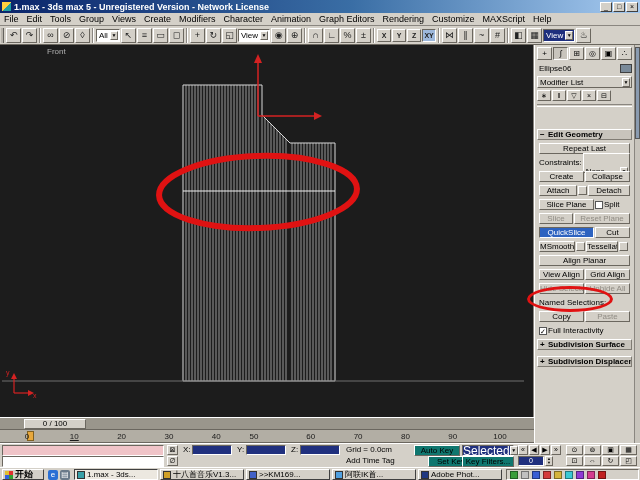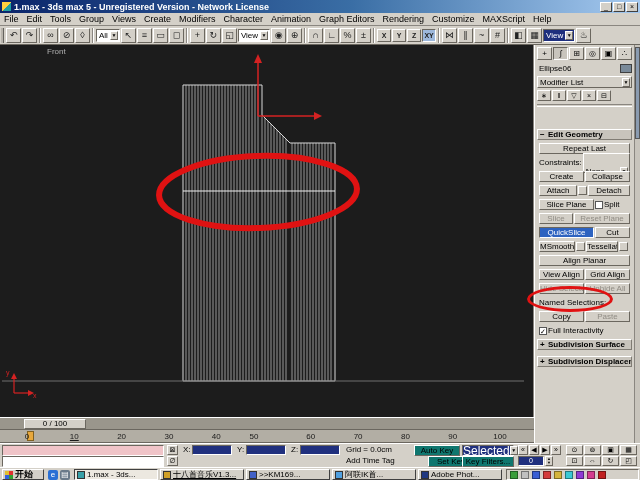--- a/index.html
+++ b/index.html
@@ -473,21 +473,21 @@
         <span class="tray-ico" style="background: rgb(143, 58, 212);"></span>
         <span class="tray-ico" style="background: rgb(212, 60, 143);"></span>
         <span class="tray-ico" style="background: rgb(192, 32, 32);"></span>
       </div>
   <div class="ql" style="left: 48px; background: rgb(42, 111, 212);">e</div>
       <div class="ql" style="left: 60px; background: rgb(106, 122, 138);">▤</div>
       <div class="task-btn active" style="left: 74px;">
         <span class="task-ico" style="background: rgb(56, 160, 168);"></span>
         <span>1.max - 3ds...</span>
       </div>
-      <div class="task-btn" style="left: 160px; text-decoration: underline;">
+      <div class="task-btn" style="left: 160px;">
         <span class="task-ico" style="background: rgb(208, 160, 40);"></span>
         <span>十八首音乐V1.3...</span>
       </div>
       <div class="task-btn" style="left: 246px;">
         <span class="task-ico" style="background: rgb(64, 96, 200);"></span>
         <span>&gt;&gt;KM169...</span>
       </div>
       <div class="task-btn" style="left: 332px;">
         <span class="task-ico" style="background: rgb(80, 160, 224);"></span>
         <span>阿联IK首...</span>

